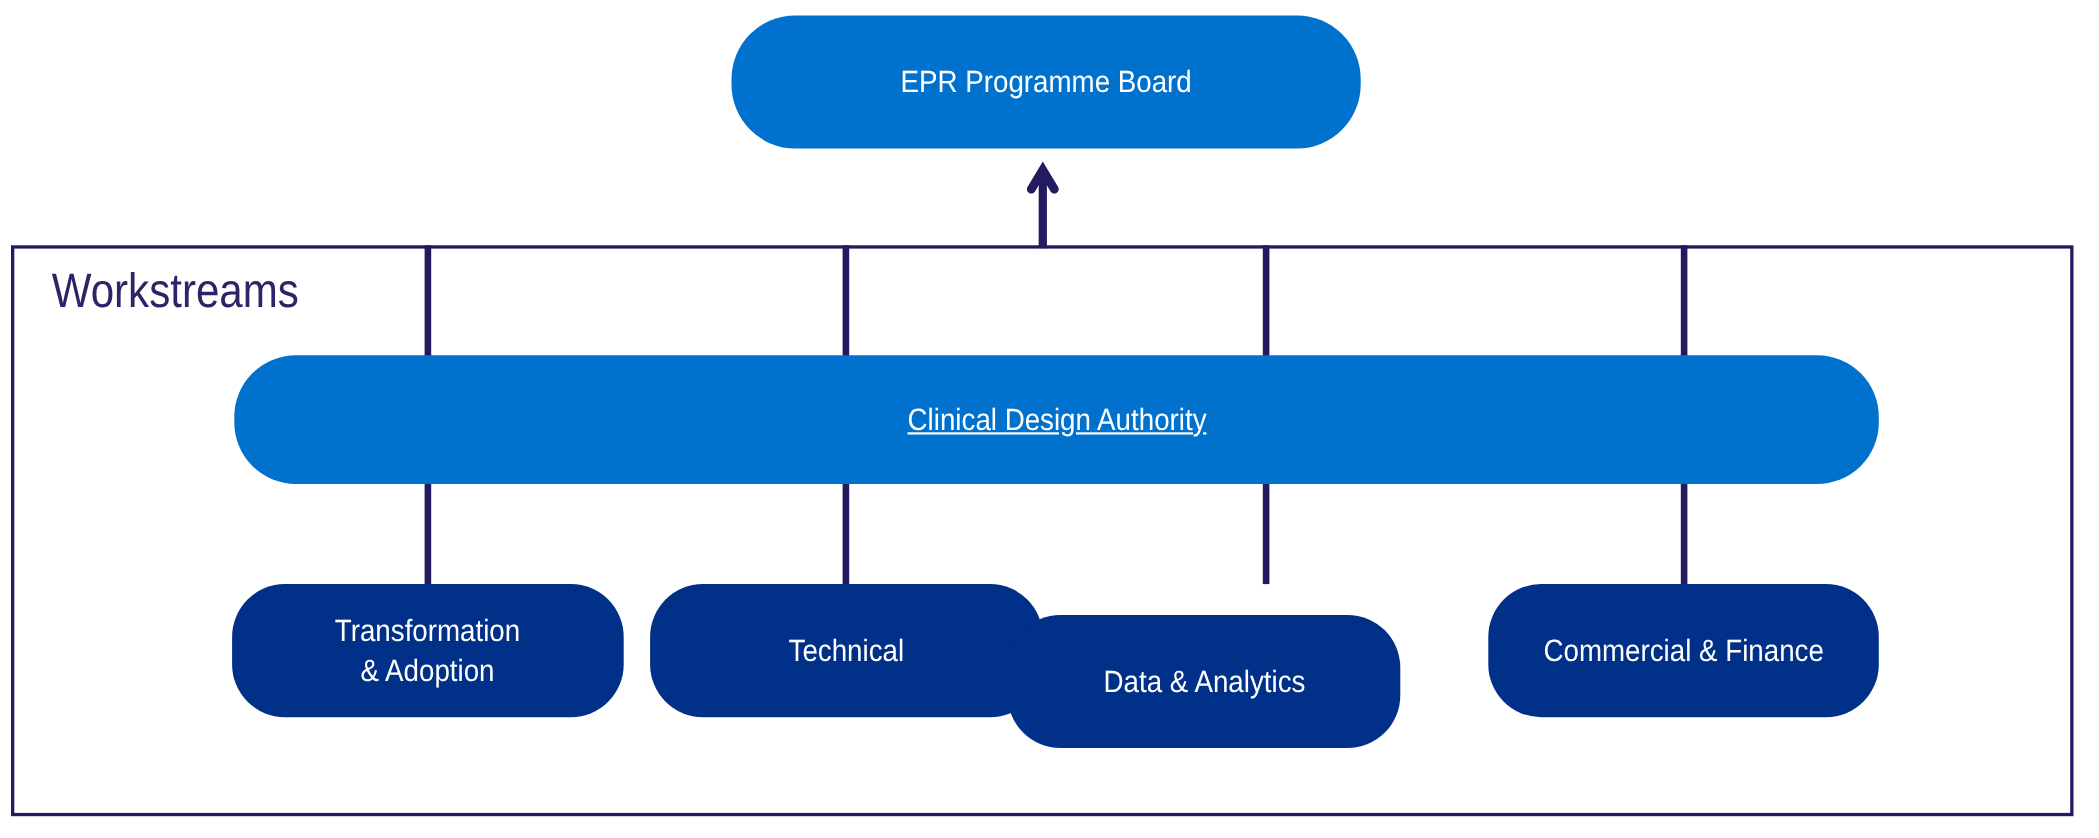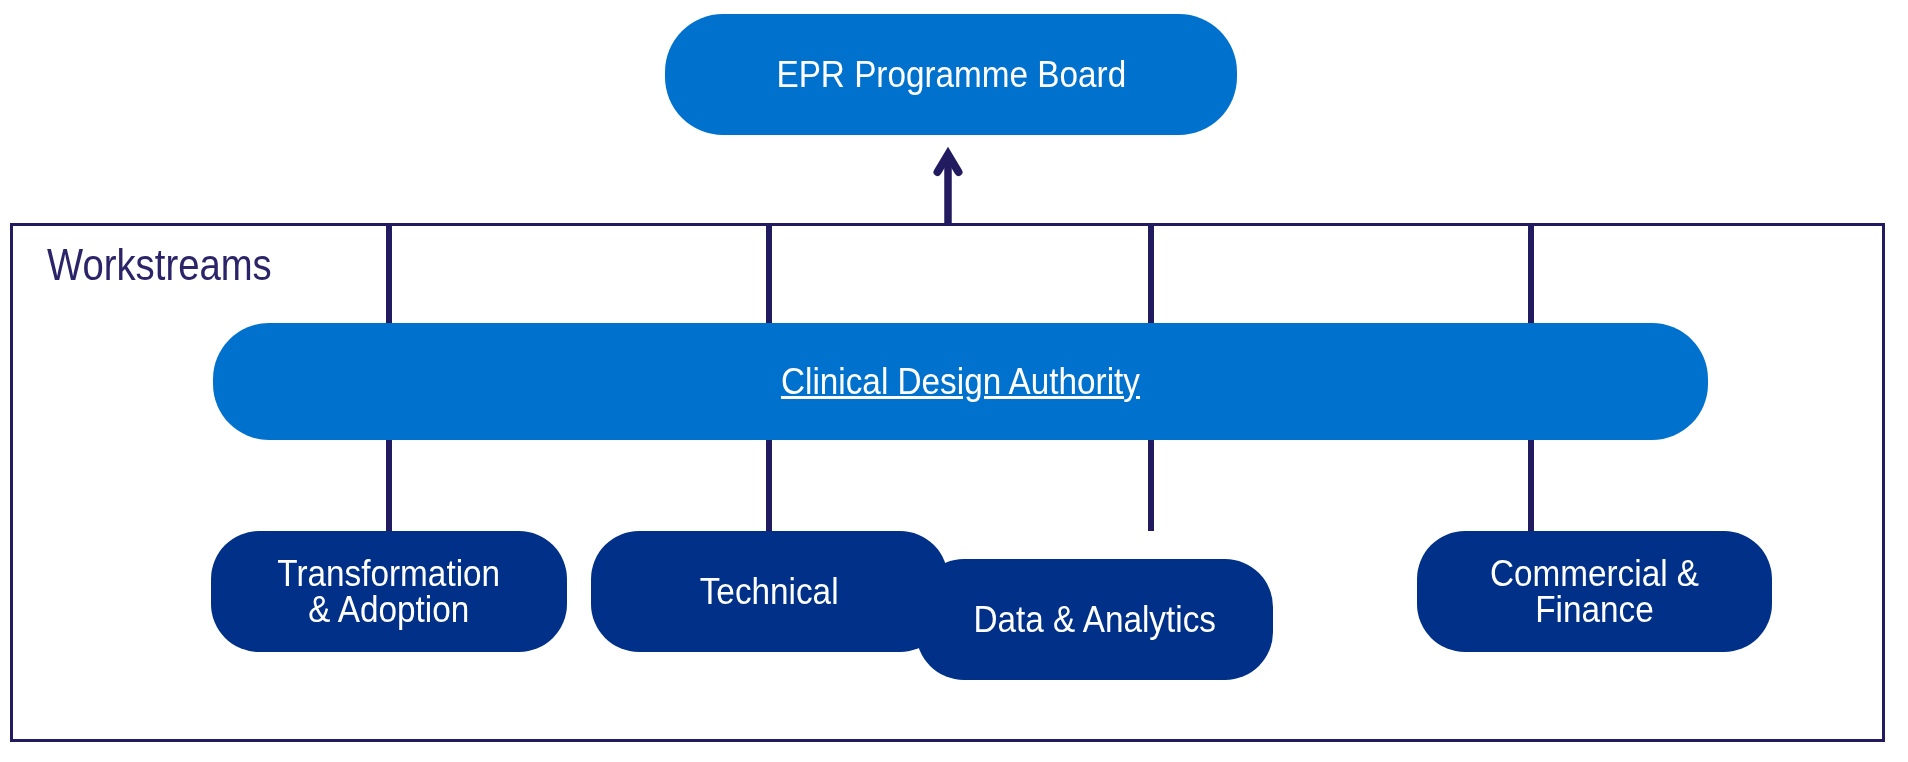--- a/index.html
+++ b/index.html
@@ -1,25 +1,25 @@
 <!DOCTYPE html>
 <html style="--bright-blue: #0072CE; --dark-blue: #003087; --line-navy: #221B60; --title-navy: #2B2468;"><head>
 <meta charset="utf-8">
 <style>
   html,body{margin:0;padding:0;}
   body{width:1908px;height:762px;background:#ffffff;font-family:"Liberation Sans",sans-serif;position:relative;overflow:hidden;}
-  .node{position:absolute;display:flex;align-items:center;justify-content:center;text-align:center;color:#ffffff;font-size:37px;white-space:pre-line;}
+  .node{position:absolute;display:flex;align-items:center;justify-content:center;text-align:center;color:#ffffff;font-size:28px;white-space:pre-line;}
   .node > span{display:inline-block;transform:scaleX(0.9);}
   #epr-box{left:665px;top:14px;width:572px;height:121px;border-radius:58px;background:var(--bright-blue);}
   #cda-box{left:213px;top:323px;width:1495px;height:117px;border-radius:56px;background:var(--bright-blue);text-decoration:underline;}
   .stream{top:531px;height:121px;border-radius:48px;background:var(--dark-blue);line-height:36px;}
   #stream-0{left:211px;width:356px;text-align:center;}
   #stream-1{left:591px;width:357px;}
   #stream-2{left:916px;width:357px;margin-top:28px;}
-  #stream-3{left:1417px;width:355px;align-items:center;}
+  #stream-3{left:1353px;width:355px;align-items:center;}
   #workstreams-box{position:absolute;left:10px;top:223px;width:1875px;height:519px;border:3px solid var(--line-navy);box-sizing:border-box;background:transparent;}
   #workstreams-title{position:absolute;left:47px;top:243px;font-size:44px;line-height:44px;color:var(--title-navy);transform:scaleX(0.87);transform-origin:left center;}
   .vline{position:absolute;top:223px;width:6px;height:308px;background:var(--line-navy);}
   #vline-0{left:386px;}
   #vline-1{left:766px;}
   #vline-2{left:1148px;}
   #vline-3{left:1528px;}
   #arrow{position:absolute;left:920px;top:125px;}
 </style>
 </head>

